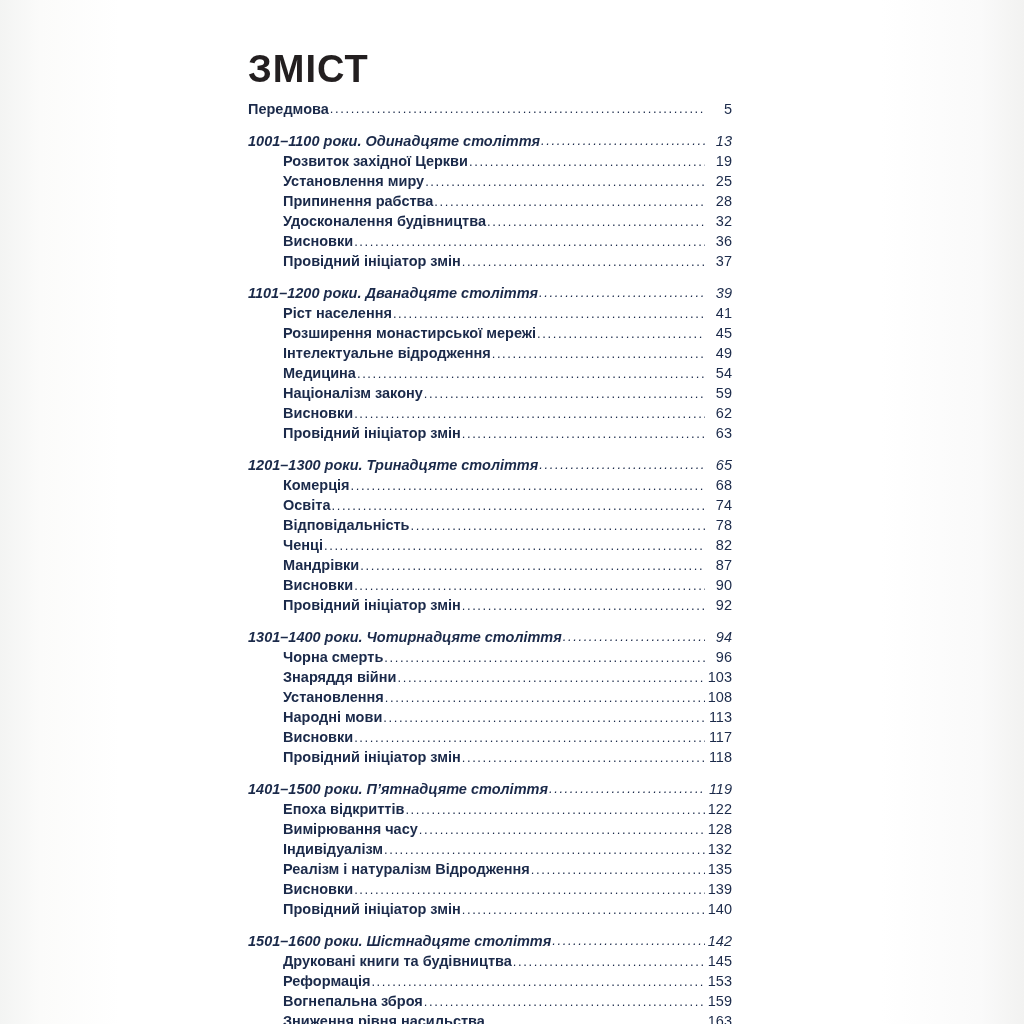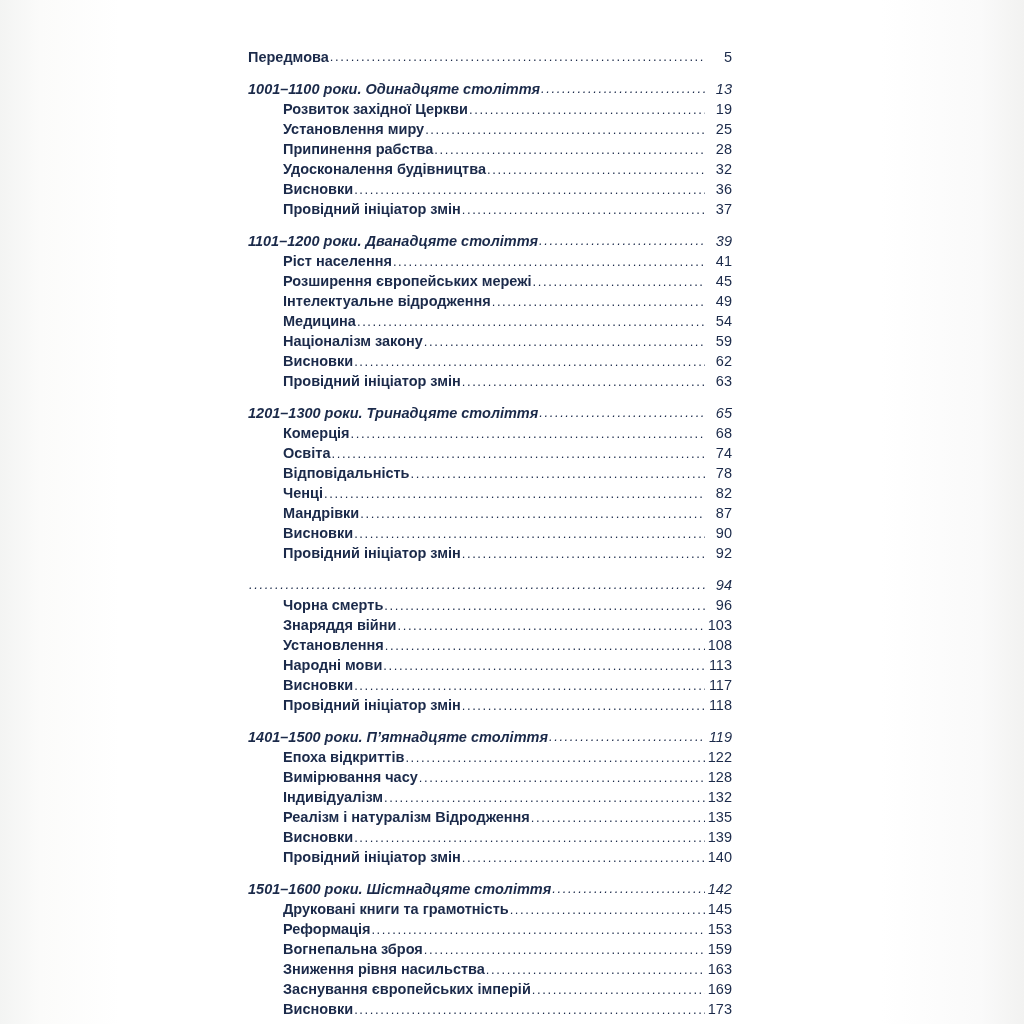--- a/index.html
+++ b/index.html
@@ -81,20 +81,21 @@
   .group {
     margin-bottom: 2px;
   }
 </style>
 </head>
 <body>
 
 <div class="page">
   <div class="toc">
 
+    <h1 class="toc-title">ЗМІСТ</h1>
 
     <div class="entry preface">
       <span class="label">Передмова</span>
       <span class="dots">............................................................................................</span>
       <span class="page-num">5</span>
     </div>
 
     <div class="group">
       <div class="entry chapter">
         <span class="label">1001–1100 роки. Одинадцяте століття</span>
@@ -138,21 +139,21 @@
         <span class="label">1101–1200 роки. Дванадцяте століття</span>
         <span class="dots">............................................................................................</span>
         <span class="page-num">39</span>
       </div>
       <div class="entry sub">
         <span class="label">Ріст населення</span>
         <span class="dots">............................................................................................</span>
         <span class="page-num">41</span>
       </div>
       <div class="entry sub">
-        <span class="label">Розширення європейських мережі</span>
+        <span class="label">Розширення монастирської мережі</span>
         <span class="dots">............................................................................................</span>
         <span class="page-num">45</span>
       </div>
       <div class="entry sub">
         <span class="label">Інтелектуальне відродження</span>
         <span class="dots">............................................................................................</span>
         <span class="page-num">49</span>
       </div>
       <div class="entry sub">
         <span class="label">Медицина</span>
@@ -214,20 +215,21 @@
       </div>
       <div class="entry sub">
         <span class="label">Провідний ініціатор змін</span>
         <span class="dots">............................................................................................</span>
         <span class="page-num">92</span>
       </div>
     </div>
 
     <div class="group">
       <div class="entry chapter">
+        <span class="label">1301–1400 роки. Чотирнадцяте століття</span>
         <span class="dots">............................................................................................</span>
         <span class="page-num">94</span>
       </div>
       <div class="entry sub">
         <span class="label">Чорна смерть</span>
         <span class="dots">............................................................................................</span>
         <span class="page-num">96</span>
       </div>
       <div class="entry sub">
         <span class="label">Знаряддя війни</span>
@@ -294,21 +296,21 @@
       </div>
     </div>
 
     <div class="group">
       <div class="entry chapter">
         <span class="label">1501–1600 роки. Шістнадцяте століття</span>
         <span class="dots">............................................................................................</span>
         <span class="page-num">142</span>
       </div>
       <div class="entry sub">
-        <span class="label">Друковані книги та грамотність</span>
+        <span class="label">Друковані книги та будівництва</span>
         <span class="dots">............................................................................................</span>
         <span class="page-num">145</span>
       </div>
       <div class="entry sub">
         <span class="label">Реформація</span>
         <span class="dots">............................................................................................</span>
         <span class="page-num">153</span>
       </div>
       <div class="entry sub">
         <span class="label">Вогнепальна зброя</span>

